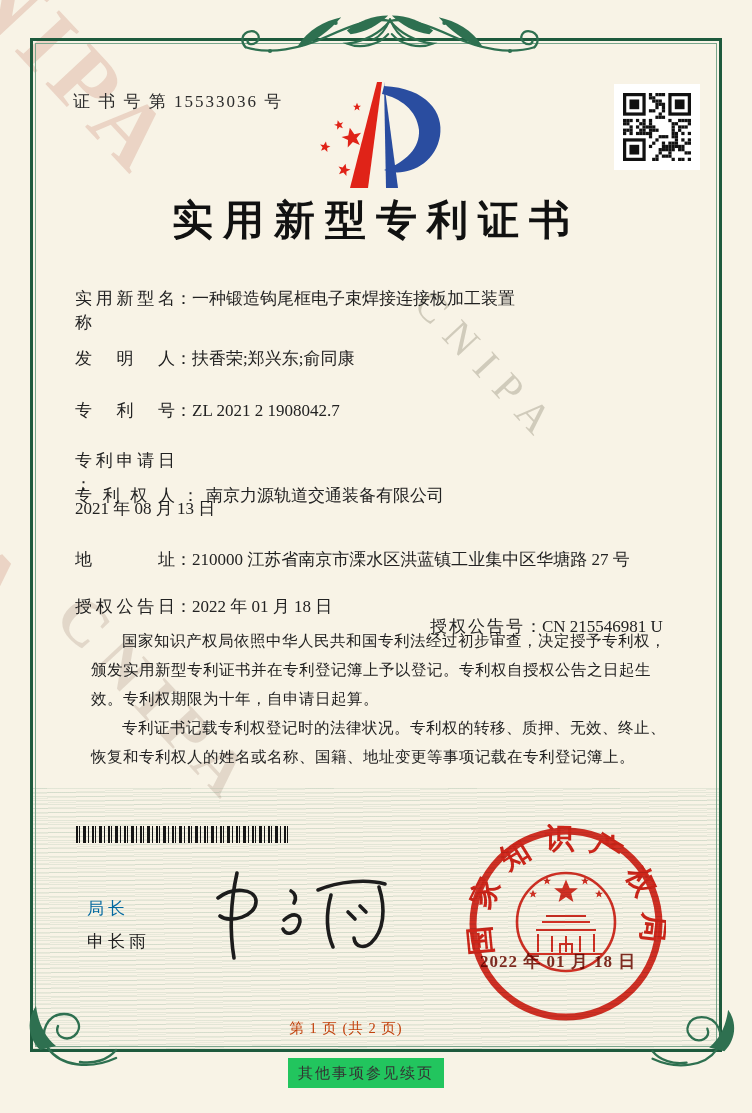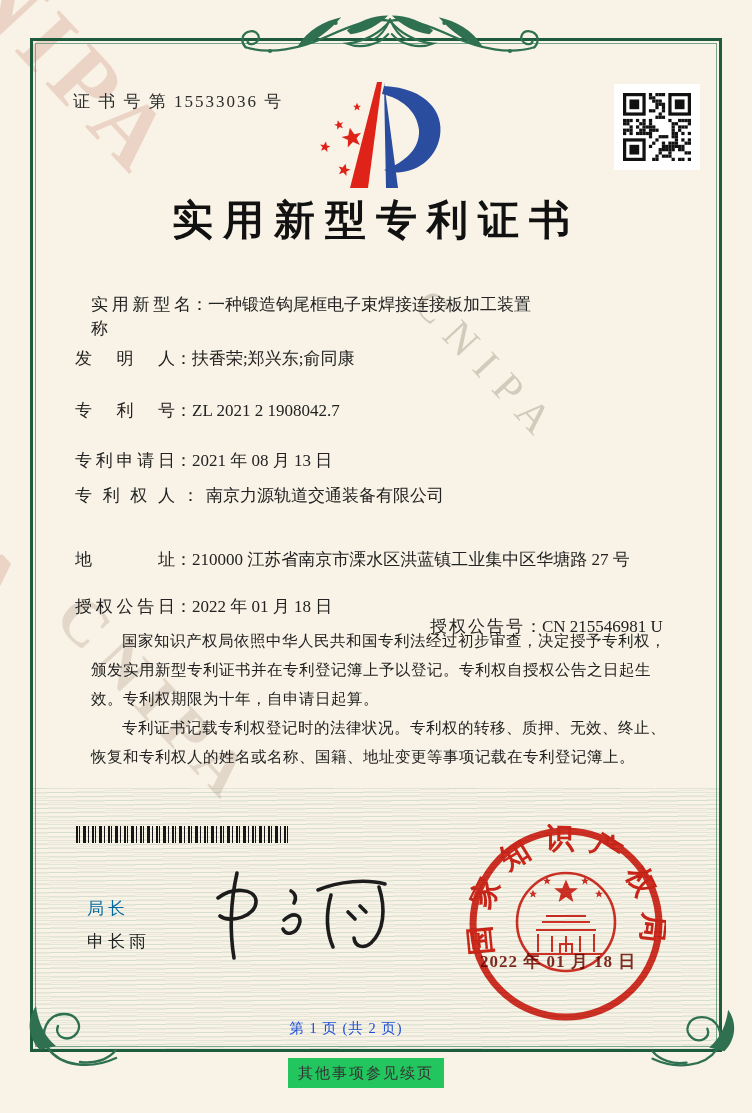--- a/index.html
+++ b/index.html
@@ -53,21 +53,21 @@
   .barcode{position:absolute;left:76px;top:826px;width:215px;height:17px;
     background:repeating-linear-gradient(90deg,#161616 0 2px,transparent 2px 3px,#161616 3px 4px,transparent 4px 7px,#161616 7px 10px,transparent 10px 12px,#161616 12px 13px,transparent 13px 16px);}
 
   .director-title{position:absolute;left:87px;top:897px;font-size:17px;letter-spacing:4px;color:#0369a1;font-family:Liberation Mono, monospace;}
   .director-name{position:absolute;left:87px;top:930px;font-size:17px;letter-spacing:4px;color:#222;}
   .signature{position:absolute;left:198px;top:868px;}
 
   .seal{position:absolute;left:466px;top:824px;mix-blend-mode:multiply;}
   .seal-date{position:absolute;left:480px;top:950px;width:180px;font-size:17px;letter-spacing:1px;color:#7d2b20;font-weight:bold;}
 
-  .page-num{position:absolute;left:26px;top:1019px;width:640px;text-align:center;font-size:14.5px;letter-spacing:1px;color:#1d4ed8;}
+  .page-num{position:absolute;left:26px;top:1019px;width:640px;text-align:center;font-size:14.5px;letter-spacing:1px;color:#c2410c;}
   .note-box{position:absolute;left:288px;top:1058px;width:156px;height:30px;line-height:30px;background:#22c55e;text-align:center;font-size:15px;letter-spacing:2px;color:#333;}
 </style>
 </head>
 <body>
 
 <div class="page">
 
   <div class="wm pink" style="left:-30px;top:-120px;">CNIPA</div>
   <div class="wm gray" style="left:440px;top:280px;">CNIPA</div>
   <div class="wm pink" style="left:-175px;top:330px;">CNIPA</div>
@@ -252,36 +252,36 @@
     <path d="M82,8 C125,10 142,35 138,58 C133,88 102,100 82,92 C104,84 118,70 117,52 C115,32 98,20 80,16 Z" fill="var(--logo-blue)"></path>
     <use href="#star" transform="translate(55,29) scale(0.42)" fill="var(--logo-red)"></use>
     <use href="#star" transform="translate(37,47) scale(0.5) rotate(-15)" fill="var(--logo-red)"></use>
     <use href="#star" transform="translate(23,69) scale(0.55) rotate(10)" fill="var(--logo-red)"></use>
     <use href="#star" transform="translate(50,60) scale(1.05) rotate(-12)" fill="var(--logo-red)"></use>
     <use href="#star" transform="translate(42,92) scale(0.65) rotate(14)" fill="var(--logo-red)"></use>
   </svg>
 
   <div class="title">实用新型专利证书</div>
 
-  <div class="frow" style="top:293px;margin-left:16px;">
+  <div class="frow" style="top:287px;">
     <span class="flabel">实用新型名称</span>
       <span class="fcolon">：</span>
     <span class="fvalue">一种锻造钩尾框电子束焊接连接板加工装置</span>
   </div>
   <div class="frow" style="top:347px;">
     <span class="flabel">发明人</span>
       <span class="fcolon">：</span>
     <span class="fvalue">扶香荣;郑兴东;俞同康</span>
   </div>
   <div class="frow" style="top:399px;">
     <span class="flabel">专利号</span>
       <span class="fcolon">：</span>
     <span class="fvalue">ZL 2021 2 1908042.7</span>
   </div>
-  <div class="frow" style="top:449px;">
+  <div class="frow" style="top:449px;flex-direction:column;">
     <span class="flabel">专利申请日</span>
       <span class="fcolon">：</span>
     <span class="fvalue">2021 年 08 月 13 日</span>
   </div>
   <div class="frow" style="top:484px;gap:7px;">
     <span class="flabel">专利权人</span>
       <span class="fcolon">：</span>
     <span class="fvalue">南京力源轨道交通装备有限公司</span>
   </div>
   <div class="frow" style="top:548px;">

